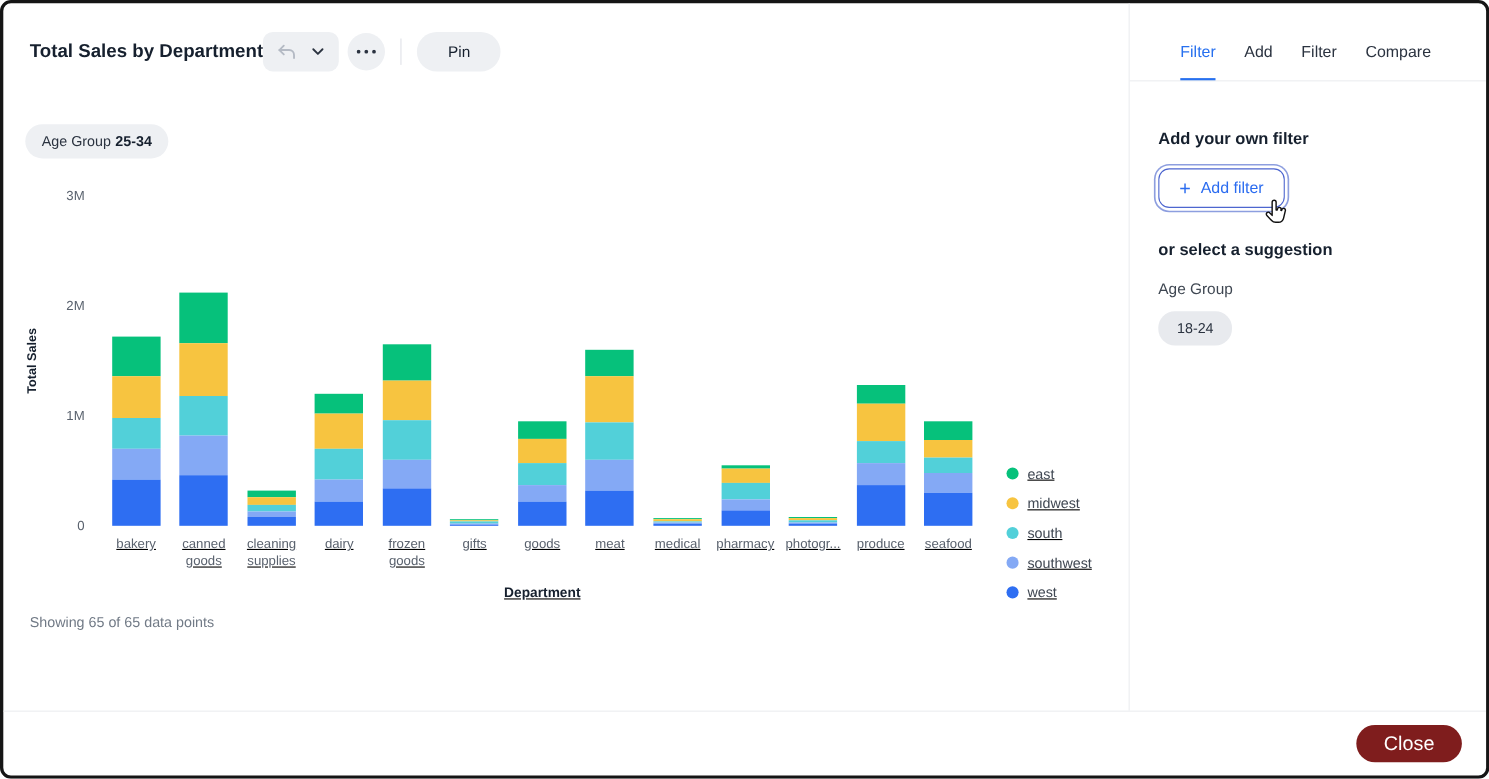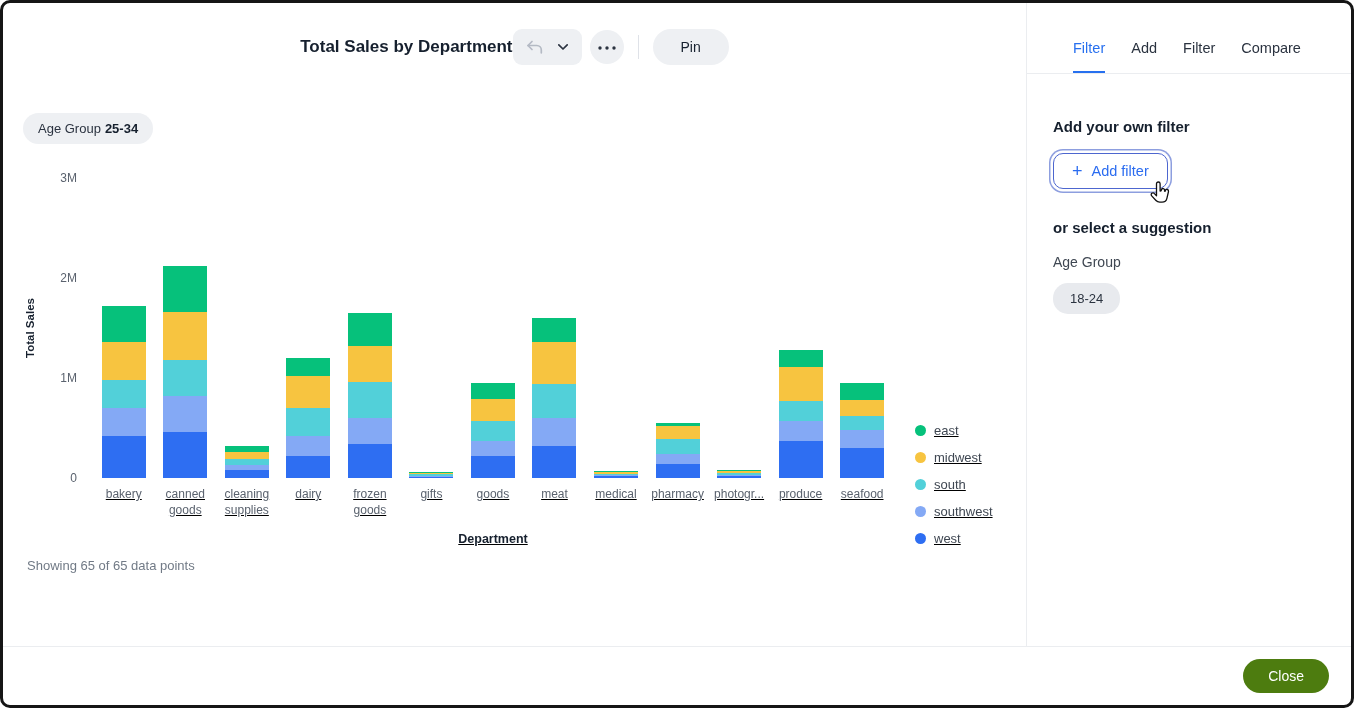--- a/index.html
+++ b/index.html
@@ -1,21 +1,21 @@
 <!DOCTYPE html>
 <html><head>
 <meta charset="utf-8">
 <style>
   html,body{margin:0;padding:0;background:#fff;font-family:"Liberation Sans","DejaVu Sans",sans-serif;}
   .frame{box-sizing:border-box;width:1354px;height:708px;border:3px solid #151515;border-radius:10px;background:#fff;overflow:hidden;display:flex;flex-direction:column;}
   .app-header{height:53px;min-height:53px;display:flex;align-items:center;padding-left:26px;border-bottom:1px solid #ebedf0;}
   .app-title{font-size:19px;font-weight:600;color:#16202e;letter-spacing:.2px;}
   .main{flex:1;display:flex;min-height:0;}
   .viz-col{flex:1;min-width:0;}
-  .viz-head{display:flex;justify-content:center;align-items:center;padding:26px 24px 0 24px;}
+  .viz-head{display:flex;justify-content:flex-start;align-items:center;padding:26px 24px 0 24px;}
   .viz-title{font-size:17px;font-weight:600;color:#16202e;}
   .toolbar{display:flex;align-items:center;gap:8px;}
   .tb-pill{display:flex;align-items:center;gap:12px;background:#eef0f3;border-radius:9px;height:36px;padding:0 12px;cursor:pointer;}
   .tb-circle{display:flex;align-items:center;justify-content:center;background:#eef0f3;border-radius:50%;width:34px;height:34px;cursor:pointer;}
   .tb-divider{width:1px;height:24px;background:#dfe2e8;margin:0 6px;}
   .pin-btn{background:#eef0f3;border:none;border-radius:18px;height:36px;padding:0 28px;font-size:14px;color:#16202e;font-family:inherit;cursor:pointer;}
   .chip{display:inline-block;background:#eef0f3;border-radius:16px;padding:8px 15px;font-size:13px;color:#2b3340;margin:48px 0 0 20px;cursor:pointer;}
   .chip b{color:#16202e;margin-left:4px;}
   .chart-zone{display:flex;margin:34px 0 0 18px;text-decoration:underline;}
   .y-title{width:18px;position:relative;}
@@ -40,21 +40,21 @@
   .tab.active{color:#2770ef;border-bottom-color:#2770ef;}
   .panel-body{padding:44px 26px 0 26px;}
   .panel-h{font-size:15px;font-weight:700;color:#16202e;margin:0 0 18px 0;}
   .addfilter-wrap{position:relative;display:inline-block;margin-bottom:30px;}
   .add-filter-btn{display:inline-flex;align-items:center;gap:9px;background:#fff;border:1.5px solid #4d66cf;color:#2b6cf0;font-size:14.5px;font-family:inherit;border-radius:10px;padding:9px 18px;cursor:pointer;box-shadow:0 0 0 2.5px #fff,0 0 0 4px #8d9edf;}
   .plus{font-size:18px;line-height:0.8;color:#2b6cf0;}
   .cursor-hand{position:absolute;right:-2px;bottom:-16px;line-height:0;}
   .sugg-field{font-size:14px;color:#3f4752;margin:2px 0 13px 0;}
   .sugg-chip{display:inline-block;background:#e8eaee;border-radius:15px;padding:8px 17px;font-size:13px;color:#2b3340;cursor:pointer;}
   .footer{height:58px;min-height:58px;border-top:1px solid #ebedf0;display:flex;align-items:center;justify-content:flex-end;padding-right:22px;}
-  .close-btn{background:#4d7c0f;color:#fff;border:none;border-radius:17px;height:34px;padding:0 25px;font-size:14px;font-family:inherit;cursor:pointer;}
+  .close-btn{background:#7f1d1d;color:#fff;border:none;border-radius:17px;height:34px;padding:0 25px;font-size:18px;font-family:inherit;cursor:pointer;}
 </style>
 </head>
 <body>
 
 <div class="frame">
 
 
   <div class="main">
 
     <div class="viz-col">

